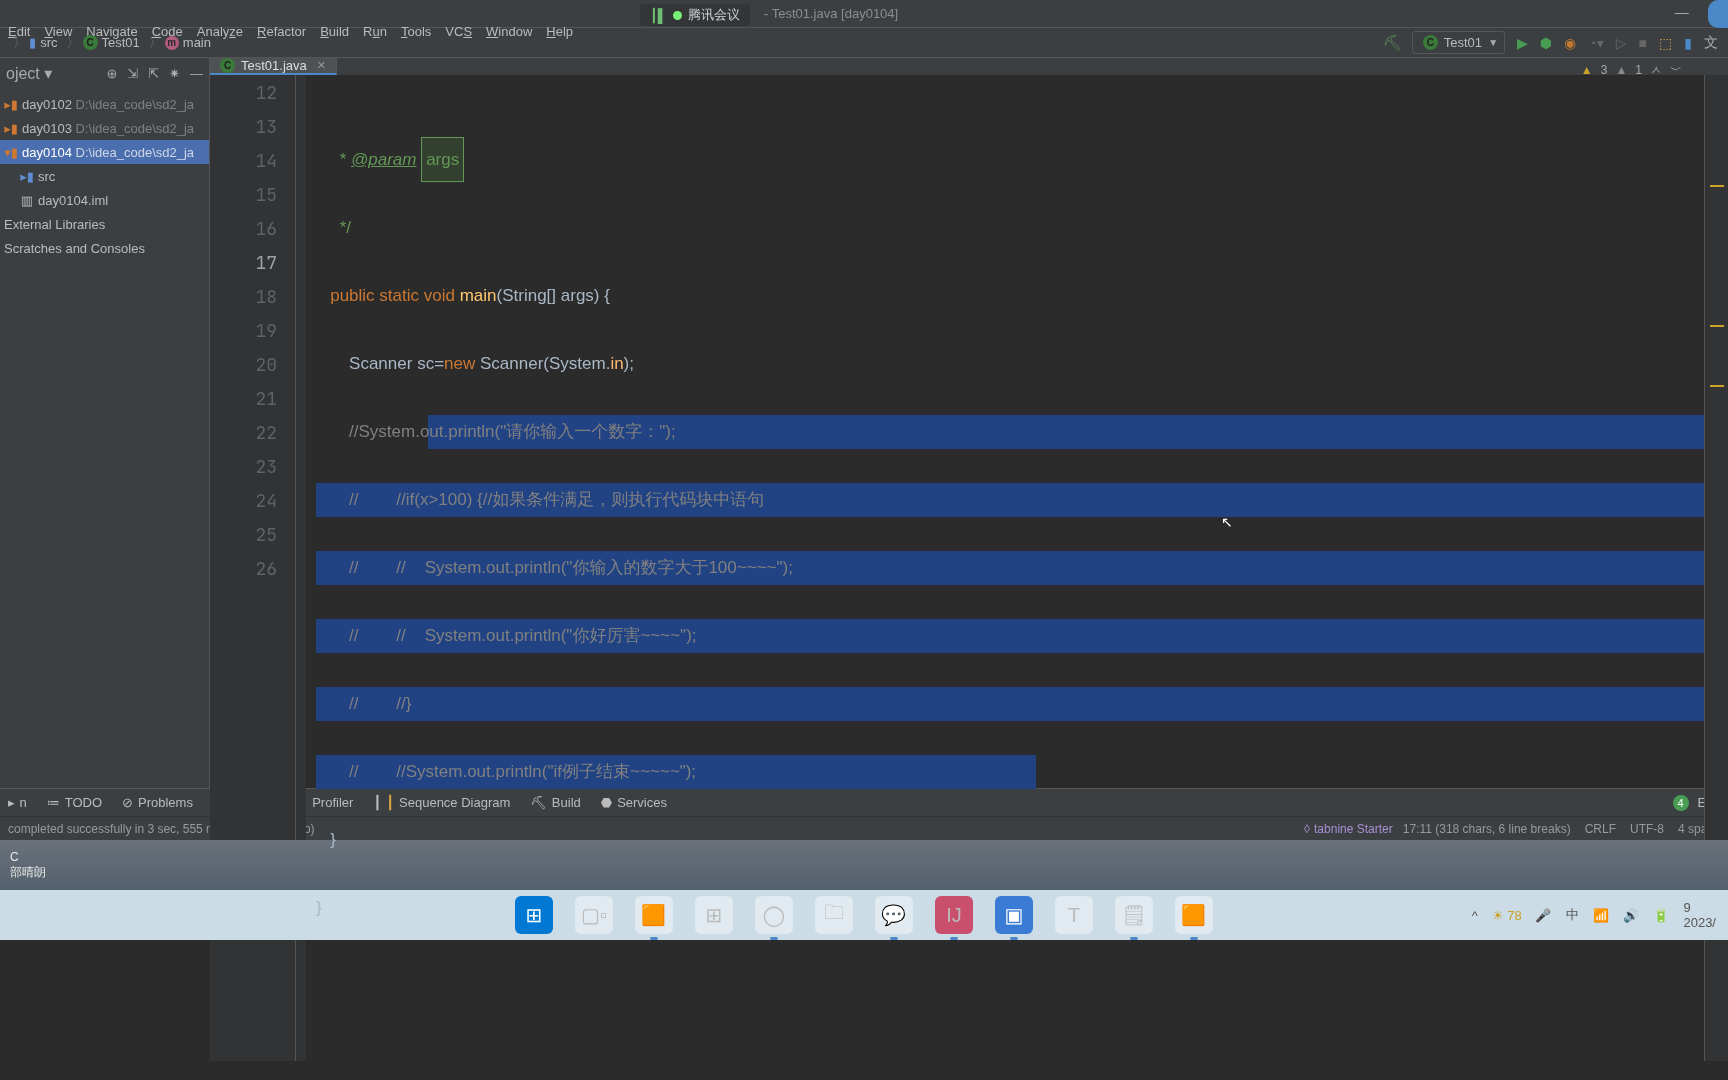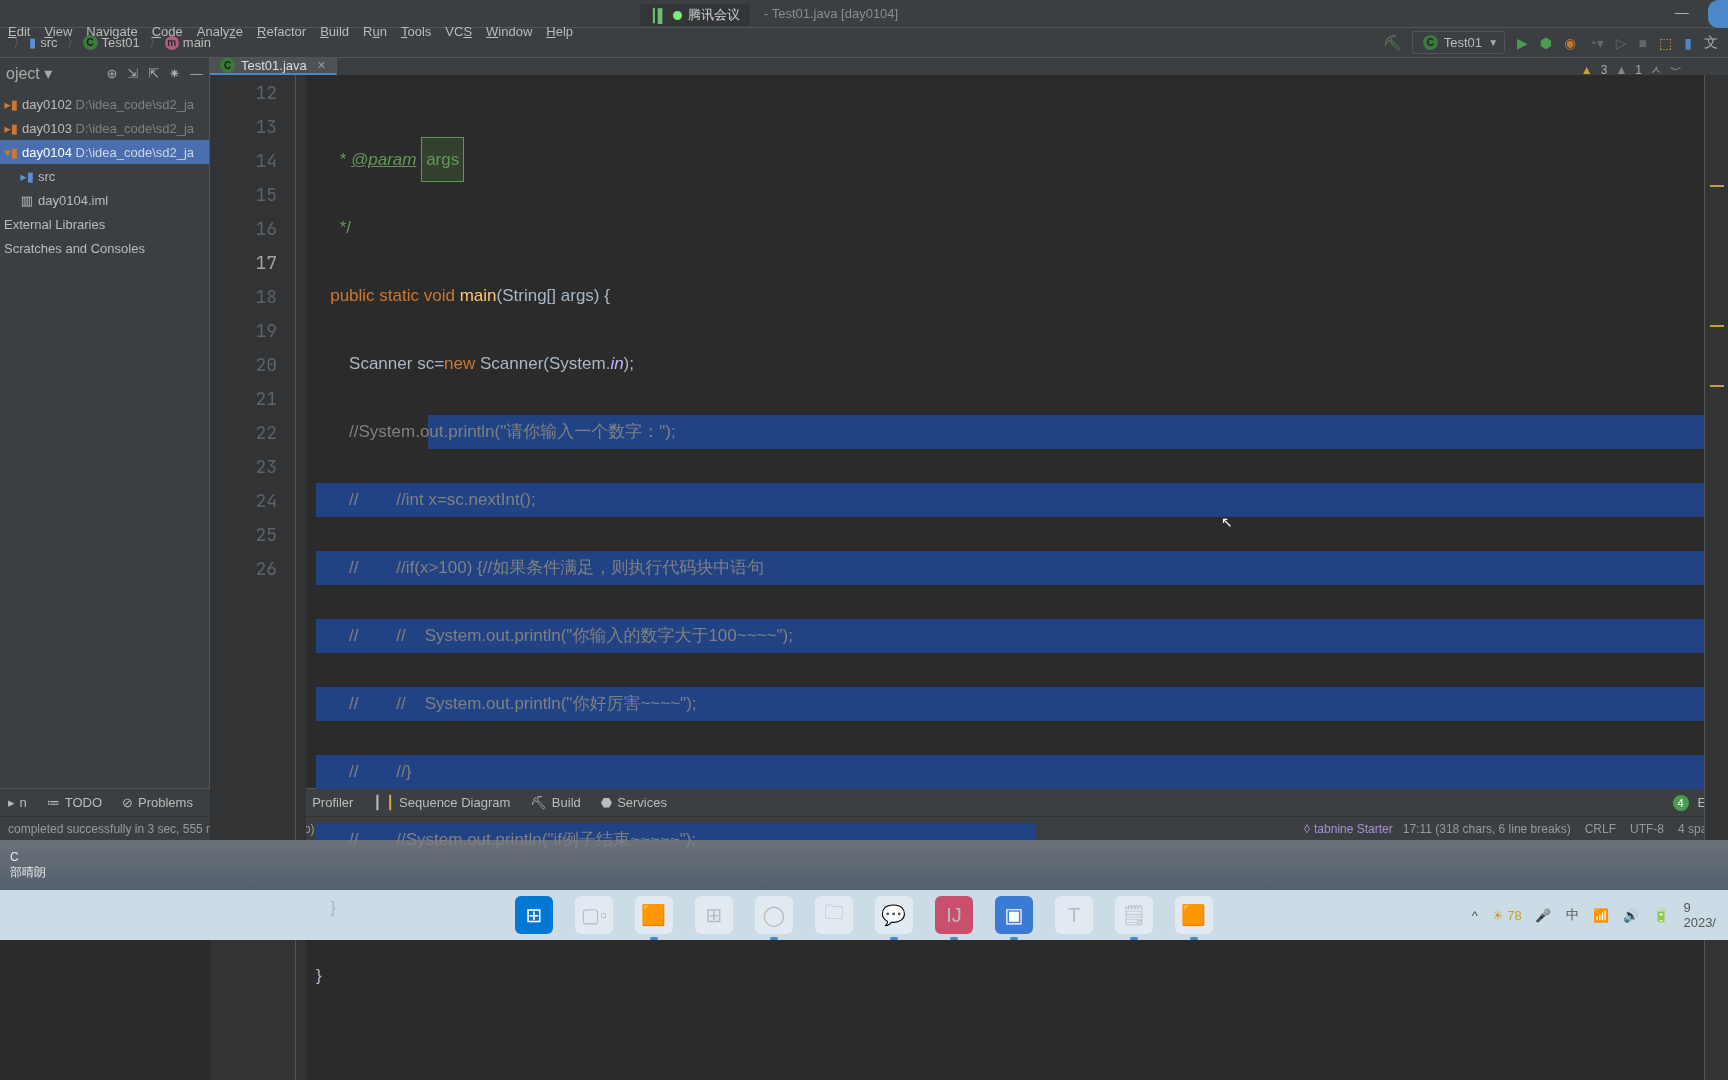--- a/index.html
+++ b/index.html
@@ -37,21 +37,21 @@
   .tab{display:flex;align-items:center;gap:6px;padding:0 10px;background:#4e5254;border-right:1px solid #555;font-size:13px;color:#ddd;position:relative;}
   .tab .x{color:#999;font-size:11px;margin-left:4px;}
   .tab.active{background:#4e5254;border-bottom:2px solid #4a88c7;}
   .edarea{flex:1;display:flex;position:relative;}
   .gutter{width:86px;background:#313335;border-right:1px solid #555;padding-top:0;}
   .grow{height:34px;display:flex;align-items:center;justify-content:flex-end;padding-right:18px;color:#606366;font-family:"JetBrains Mono",Consolas,monospace;font-size:18px;position:relative;}
   .foldline{width:10px;background:#313335;}
   .code{flex:1;padding-left:10px;font-family:"JetBrains Mono",Consolas,monospace;font-size:17px;line-height:34px;color:#a9b7c6;position:relative;white-space:pre;}
   .kw-pub{color:#cc7832;} .kw-new{color:#cc7832;}
   .fn{color:#ffc66d;} .type{color:#a9b7c6;} .comment{color:#808080;}
-  .field-it{color:#c4b5fd;font-style:italic;}
+  .field-it{color:#fdba74;}
   .jd{color:#629755;} .jd-an{font-style:italic;text-decoration:underline;} .jd-box{background:#34402f;border:1px solid #629755;padding:12px 4px;}
   .warnbar{position:absolute;right:22px;top:-22px;display:flex;gap:8px;align-items:center;color:#aaa;font-size:12px;}
   .warnbar .y{color:#c9a227;} .warnbar .g{color:#888;}
   .minimap{width:24px;background:#313335;border-left:1px solid #555;position:relative;}
   .mm-mark{position:absolute;right:4px;width:14px;height:2px;}
   .bottom-tabs{height:28px;background:#3c3f41;border-top:1px solid #555;display:flex;align-items:center;padding:0 8px;font-size:13px;color:#bbb;gap:20px;}
   .bottom-tabs .bt{display:flex;align-items:center;gap:5px;}
   .statusbar{height:24px;background:#3c3f41;border-top:1px solid #323232;display:flex;align-items:center;padding:0 8px;font-size:12px;color:#999;}
   .statusbar .spacer{flex:1;}
   .statusbar .tabnine{color:#a98fd4;margin-right:10px;display:flex;align-items:center;gap:4px;}
@@ -205,21 +205,20 @@
           <span class="y">▲</span><span>3</span>
           <span class="g">▲</span><span>1</span>
           <span>ㅅ</span>
           <span>﹀</span>
         </div>
 <div class="cline"><span class="txt">    <span class="jd"> * </span><span class="jd jd-an">@param</span> <span class="jd jd-box">args</span></span></div>
 <div class="cline"><span class="txt jd">    <span> */</span></span></div>
 <div class="cline"><span class="txt">   <span class="kw-pub">public static void</span> <span class="fn">main</span>(<span class="type">String</span>[] args) {</span></div>
 <div class="cline"><span class="txt">       <span class="type">Scanner</span> <span>sc</span>=<span class="kw-new">new</span> <span class="type">Scanner</span>(System.<span class="field-it">in</span>);</span></div>
 <div class="cline"><span class="sel-row" style="left:112px;"></span><span class="txt comment">       //System.out.println("请你输入一个数字：");</span></div>
-<div class="cline"><span class="sel-row"></span><span class="txt comment">       //        //int x=sc.nextInt();</span></div>
 <div class="cline"><span class="sel-row"></span><span class="txt comment">       //        //if(x&gt;100) {//如果条件满足，则执行代码块中语句</span></div>
 <div class="cline"><span class="sel-row"></span><span class="txt comment">       //        //    System.out.println("你输入的数字大于100~~~~");</span></div>
 <div class="cline"><span class="sel-row"></span><span class="txt comment">       //        //    System.out.println("你好厉害~~~~");</span></div>
 <div class="cline"><span class="sel-row"></span><span class="txt comment">       //        //}</span></div>
 <div class="cline"><span class="sel-row" style="right:auto;width:720px;"></span><span class="txt comment">       //        //System.out.println("if例子结束~~~~~");</span></div>
 <div class="cline"><span class="txt">   }</span></div>
 <div class="cline"><span class="txt">}</span></div>
 
         <div class="cursor-ptr">↖</div>
       </div>

